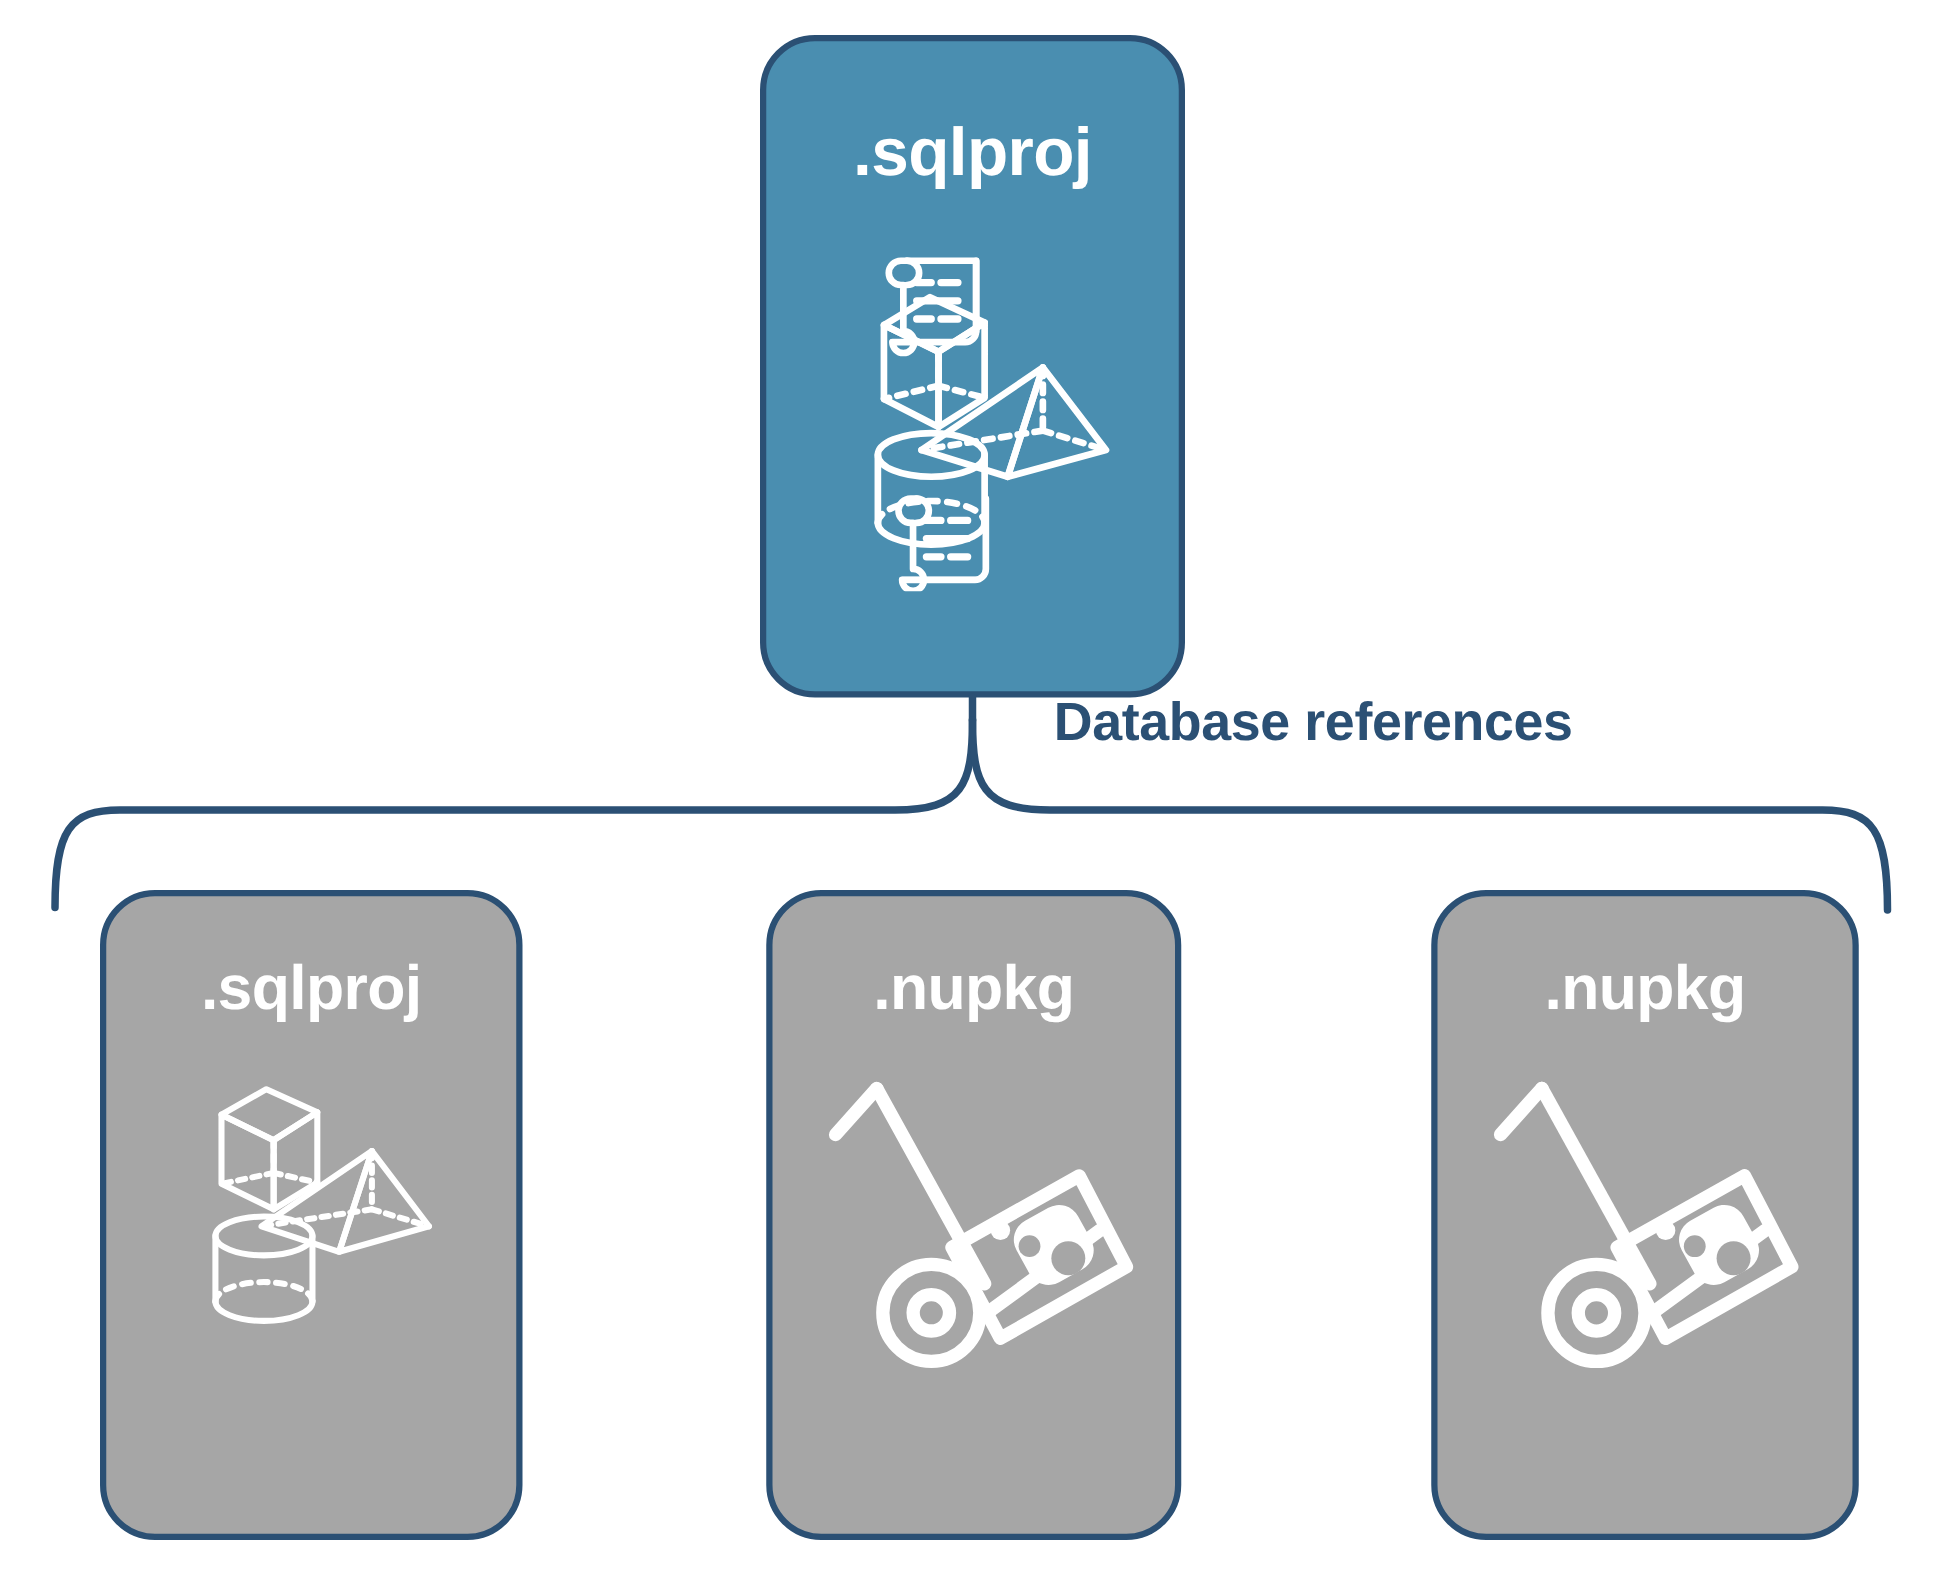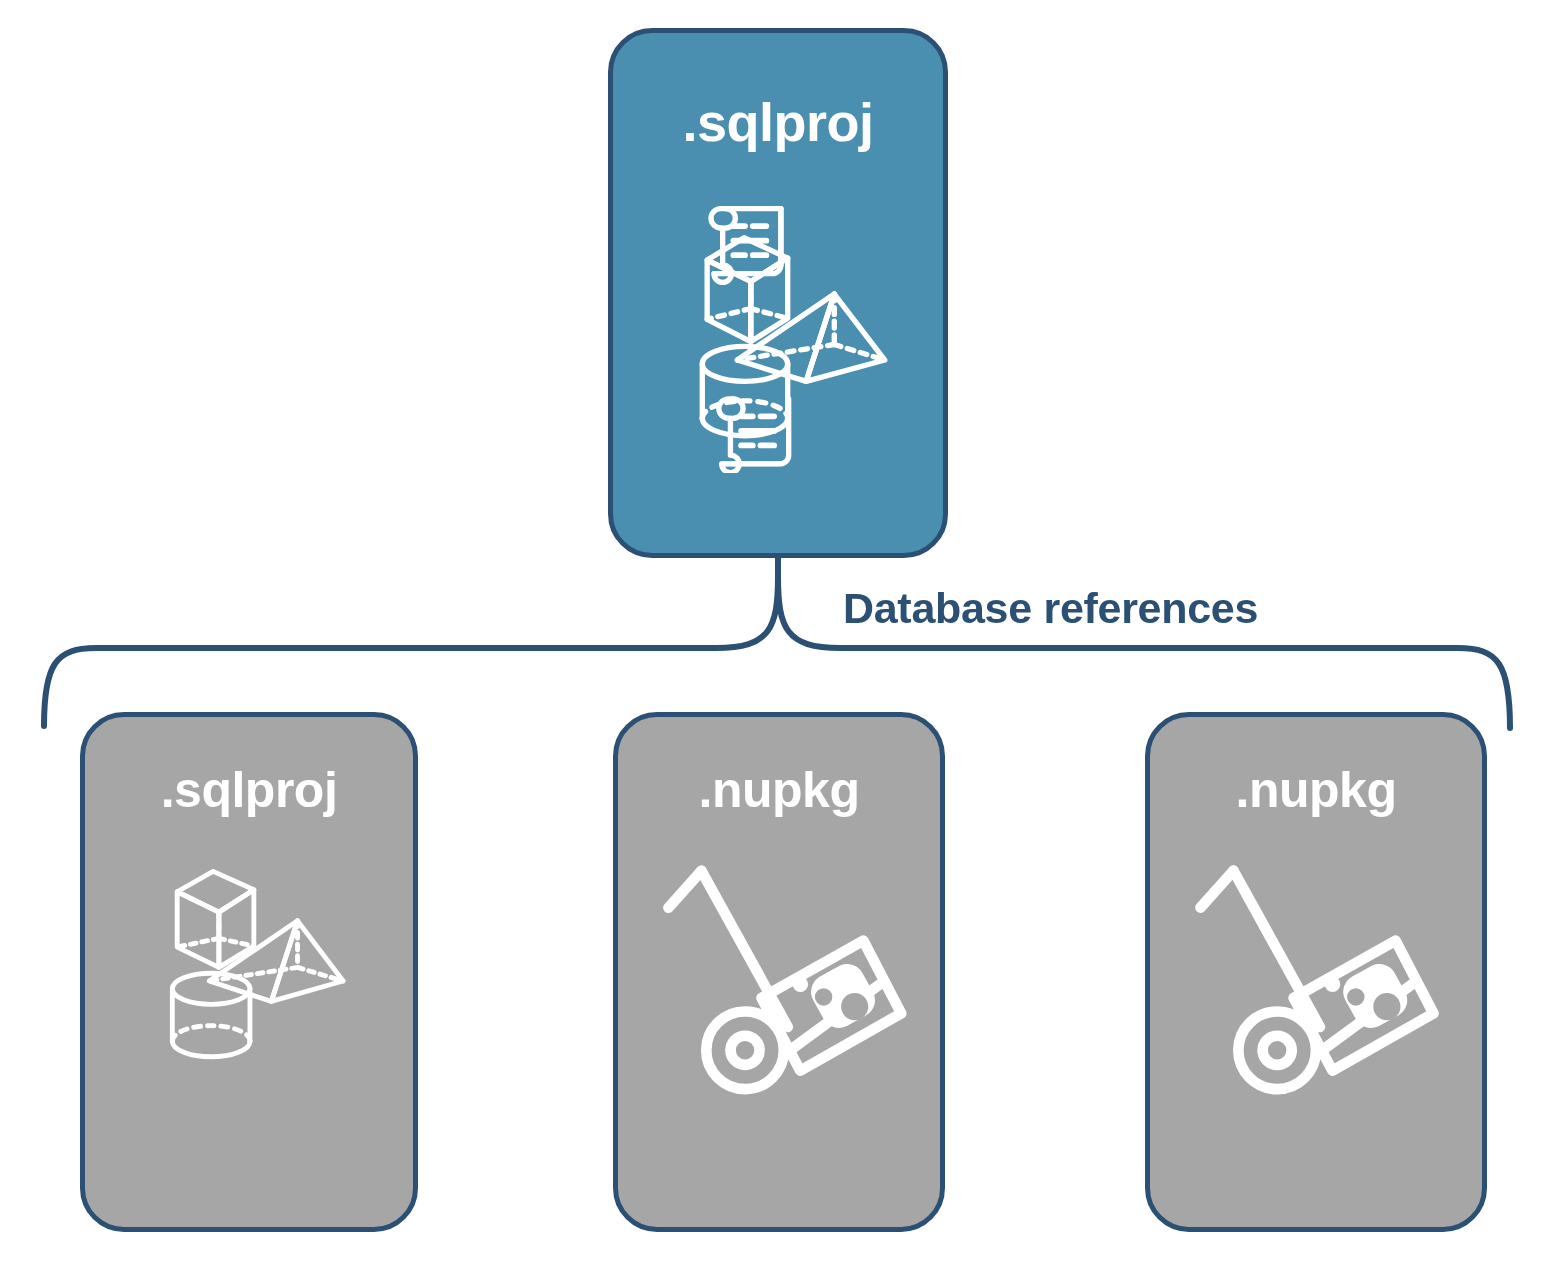--- a/index.html
+++ b/index.html
@@ -55,21 +55,21 @@
     position: absolute;
     left: 0; top: 0;
     width: 1566px;
     height: 1274px;
     pointer-events: none;
   }
 
   #brace-label {
     position: absolute;
     left: 843px;
-    top: 584px;
+    top: 554px;
     font-size: 43px;
     font-weight: bold;
     color: #2B5074;
     letter-spacing: -0.3px;
     white-space: nowrap;
     user-select: none;
   }
 </style>
 </head>
 <body>

